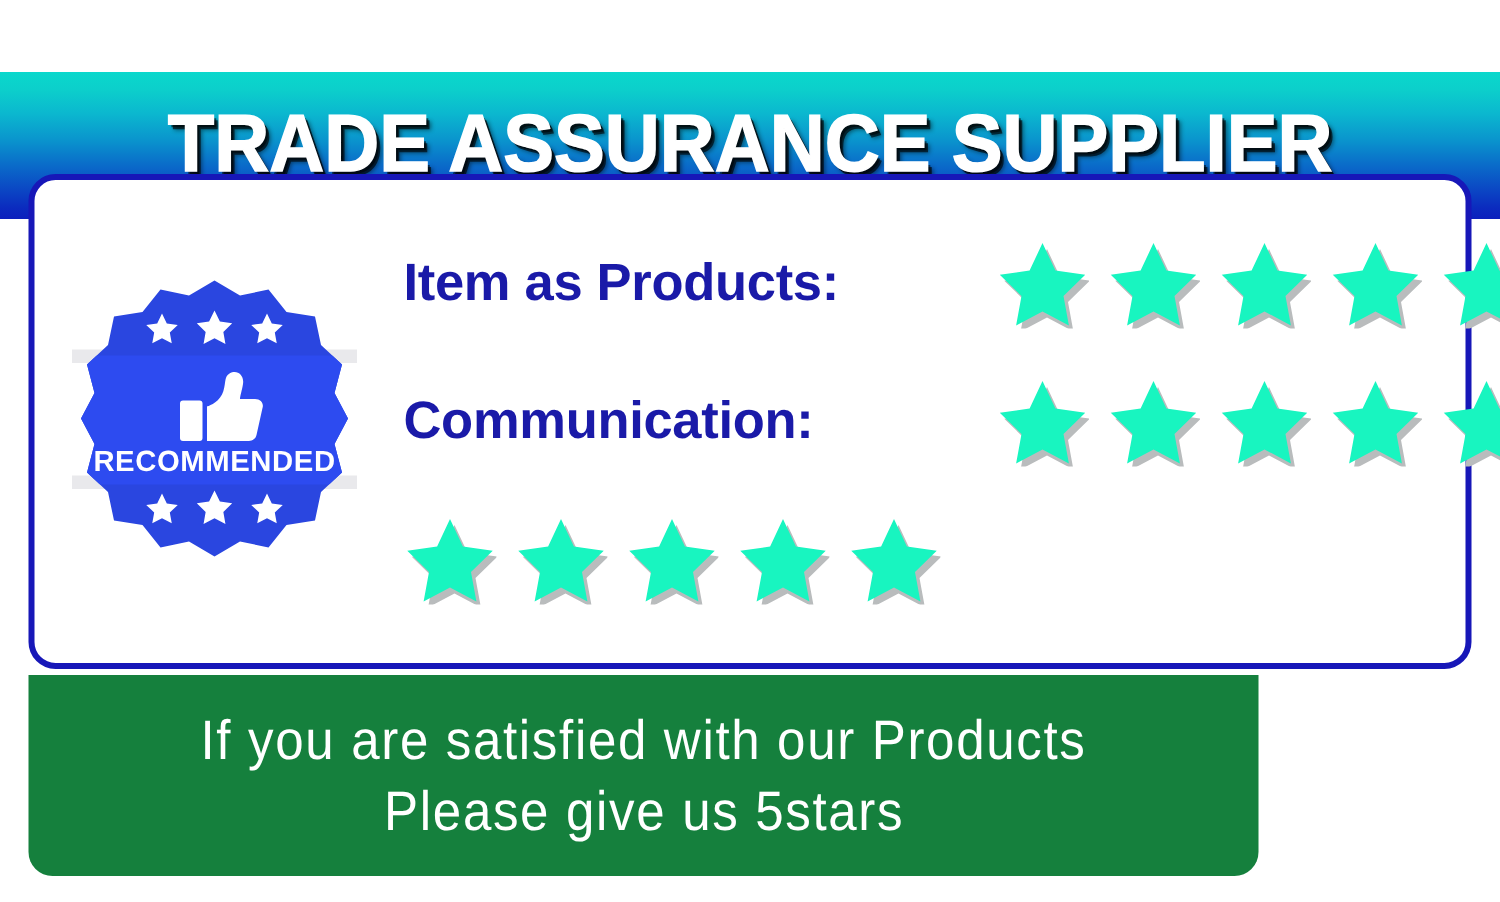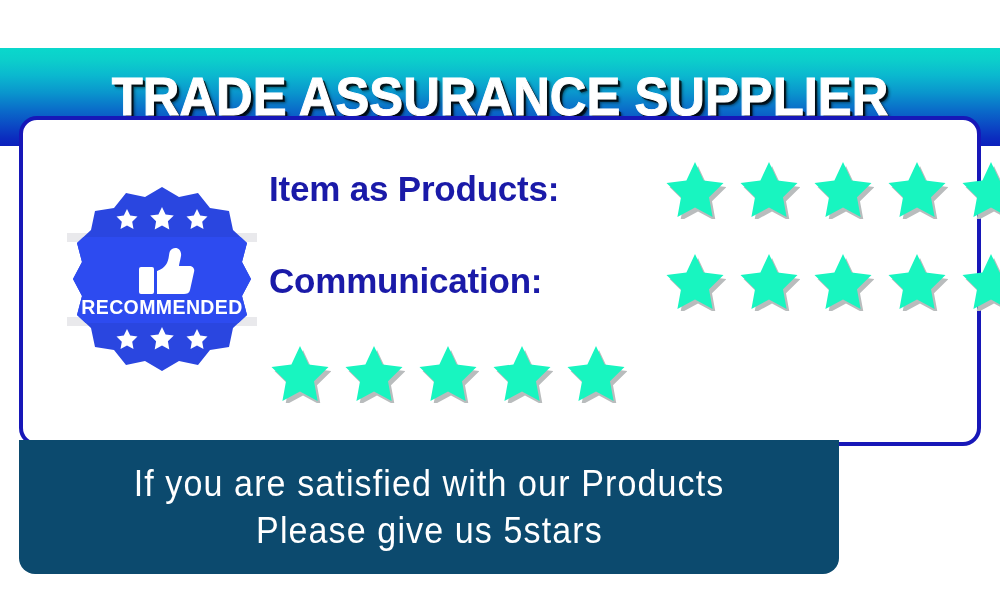--- a/index.html
+++ b/index.html
@@ -74,21 +74,21 @@
 
   
   .badge-wrap {
     position: relative;
     width: 228px;
     height: 240px;
     margin-left: 6px;
     flex: 0 0 auto;
     display: flex;
     align-items: center;
-    justify-content: flex-end;
+    justify-content: center;
   }
   .badge-svg {
     display: block;
   }
 
   
   .ratings {
     flex: 1 1 auto;
     display: flex;
     flex-direction: column;
@@ -118,24 +118,24 @@
     align-items: center;
     gap: 12px;
     flex: 0 0 auto;
   }
   .star-svg { display: block; }
 
   
   .banner {
     position: absolute;
     left: 19px;
-    top: 440px;
+    top: 450px;
     width: 820px;
     height: 134px;
-    background: #0c4a6e;
+    background: #15803d;
     border-bottom-left-radius: 16px;
     border-bottom-right-radius: 16px;
     display: flex;
     flex-direction: column;
     align-items: center;
     justify-content: center;
     box-sizing: border-box;
   }
   .banner-line {
     font-family: "Liberation Sans Narrow", "Liberation Sans", sans-serif;

